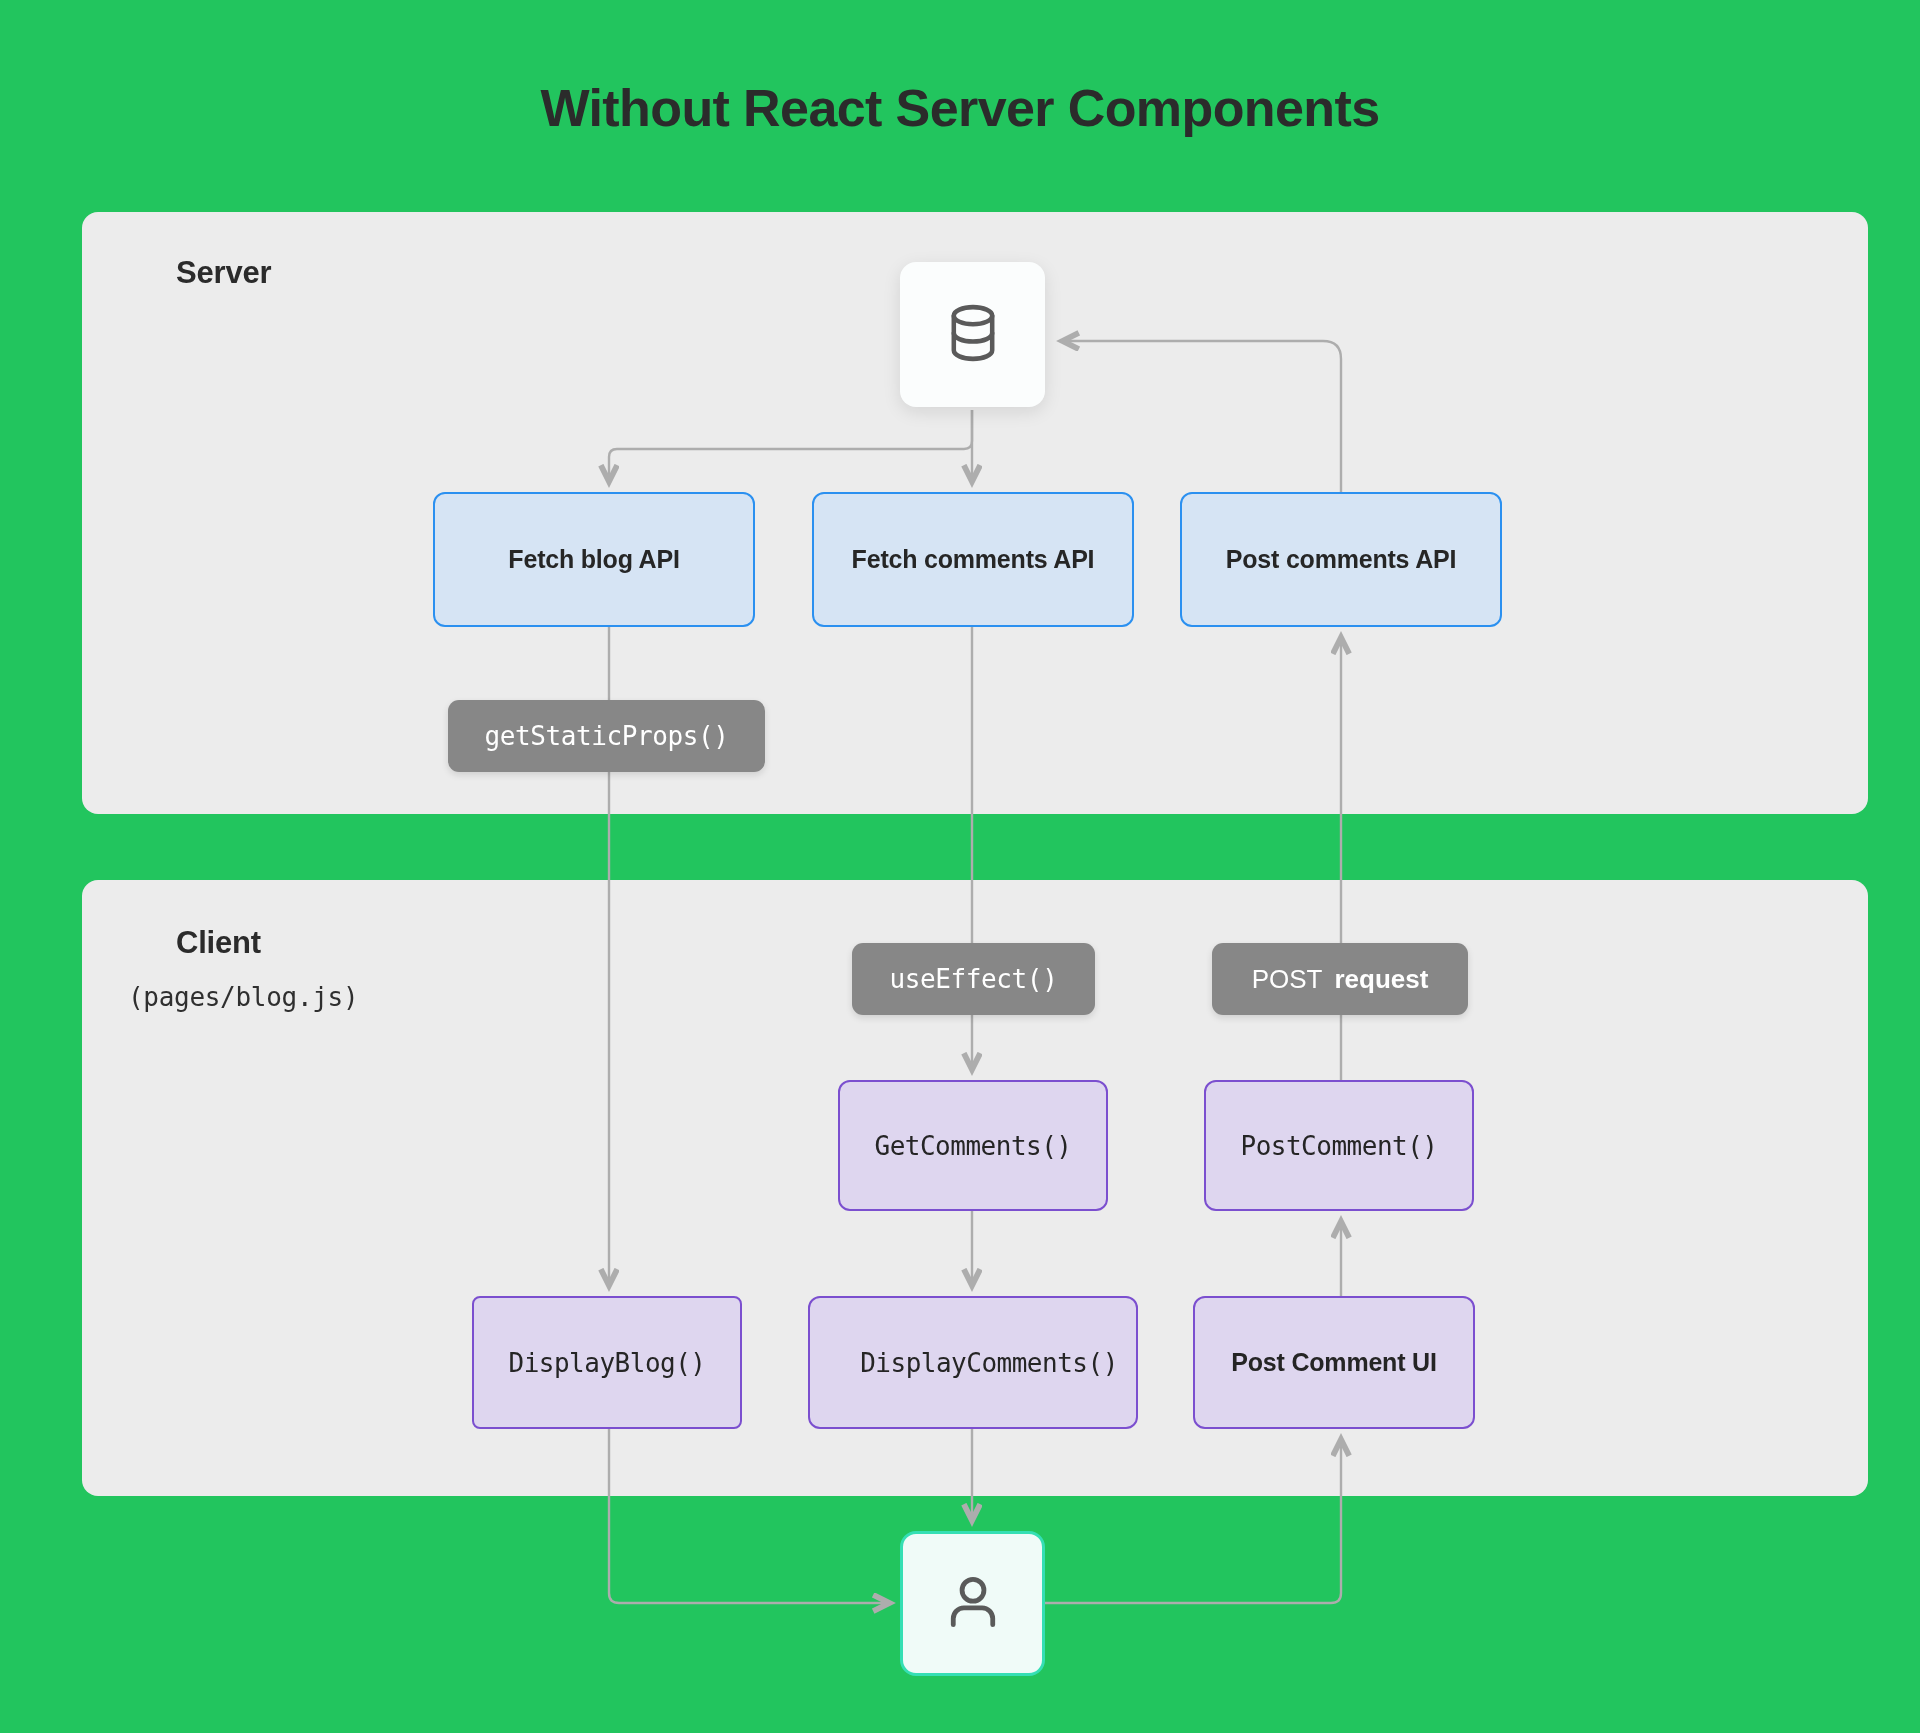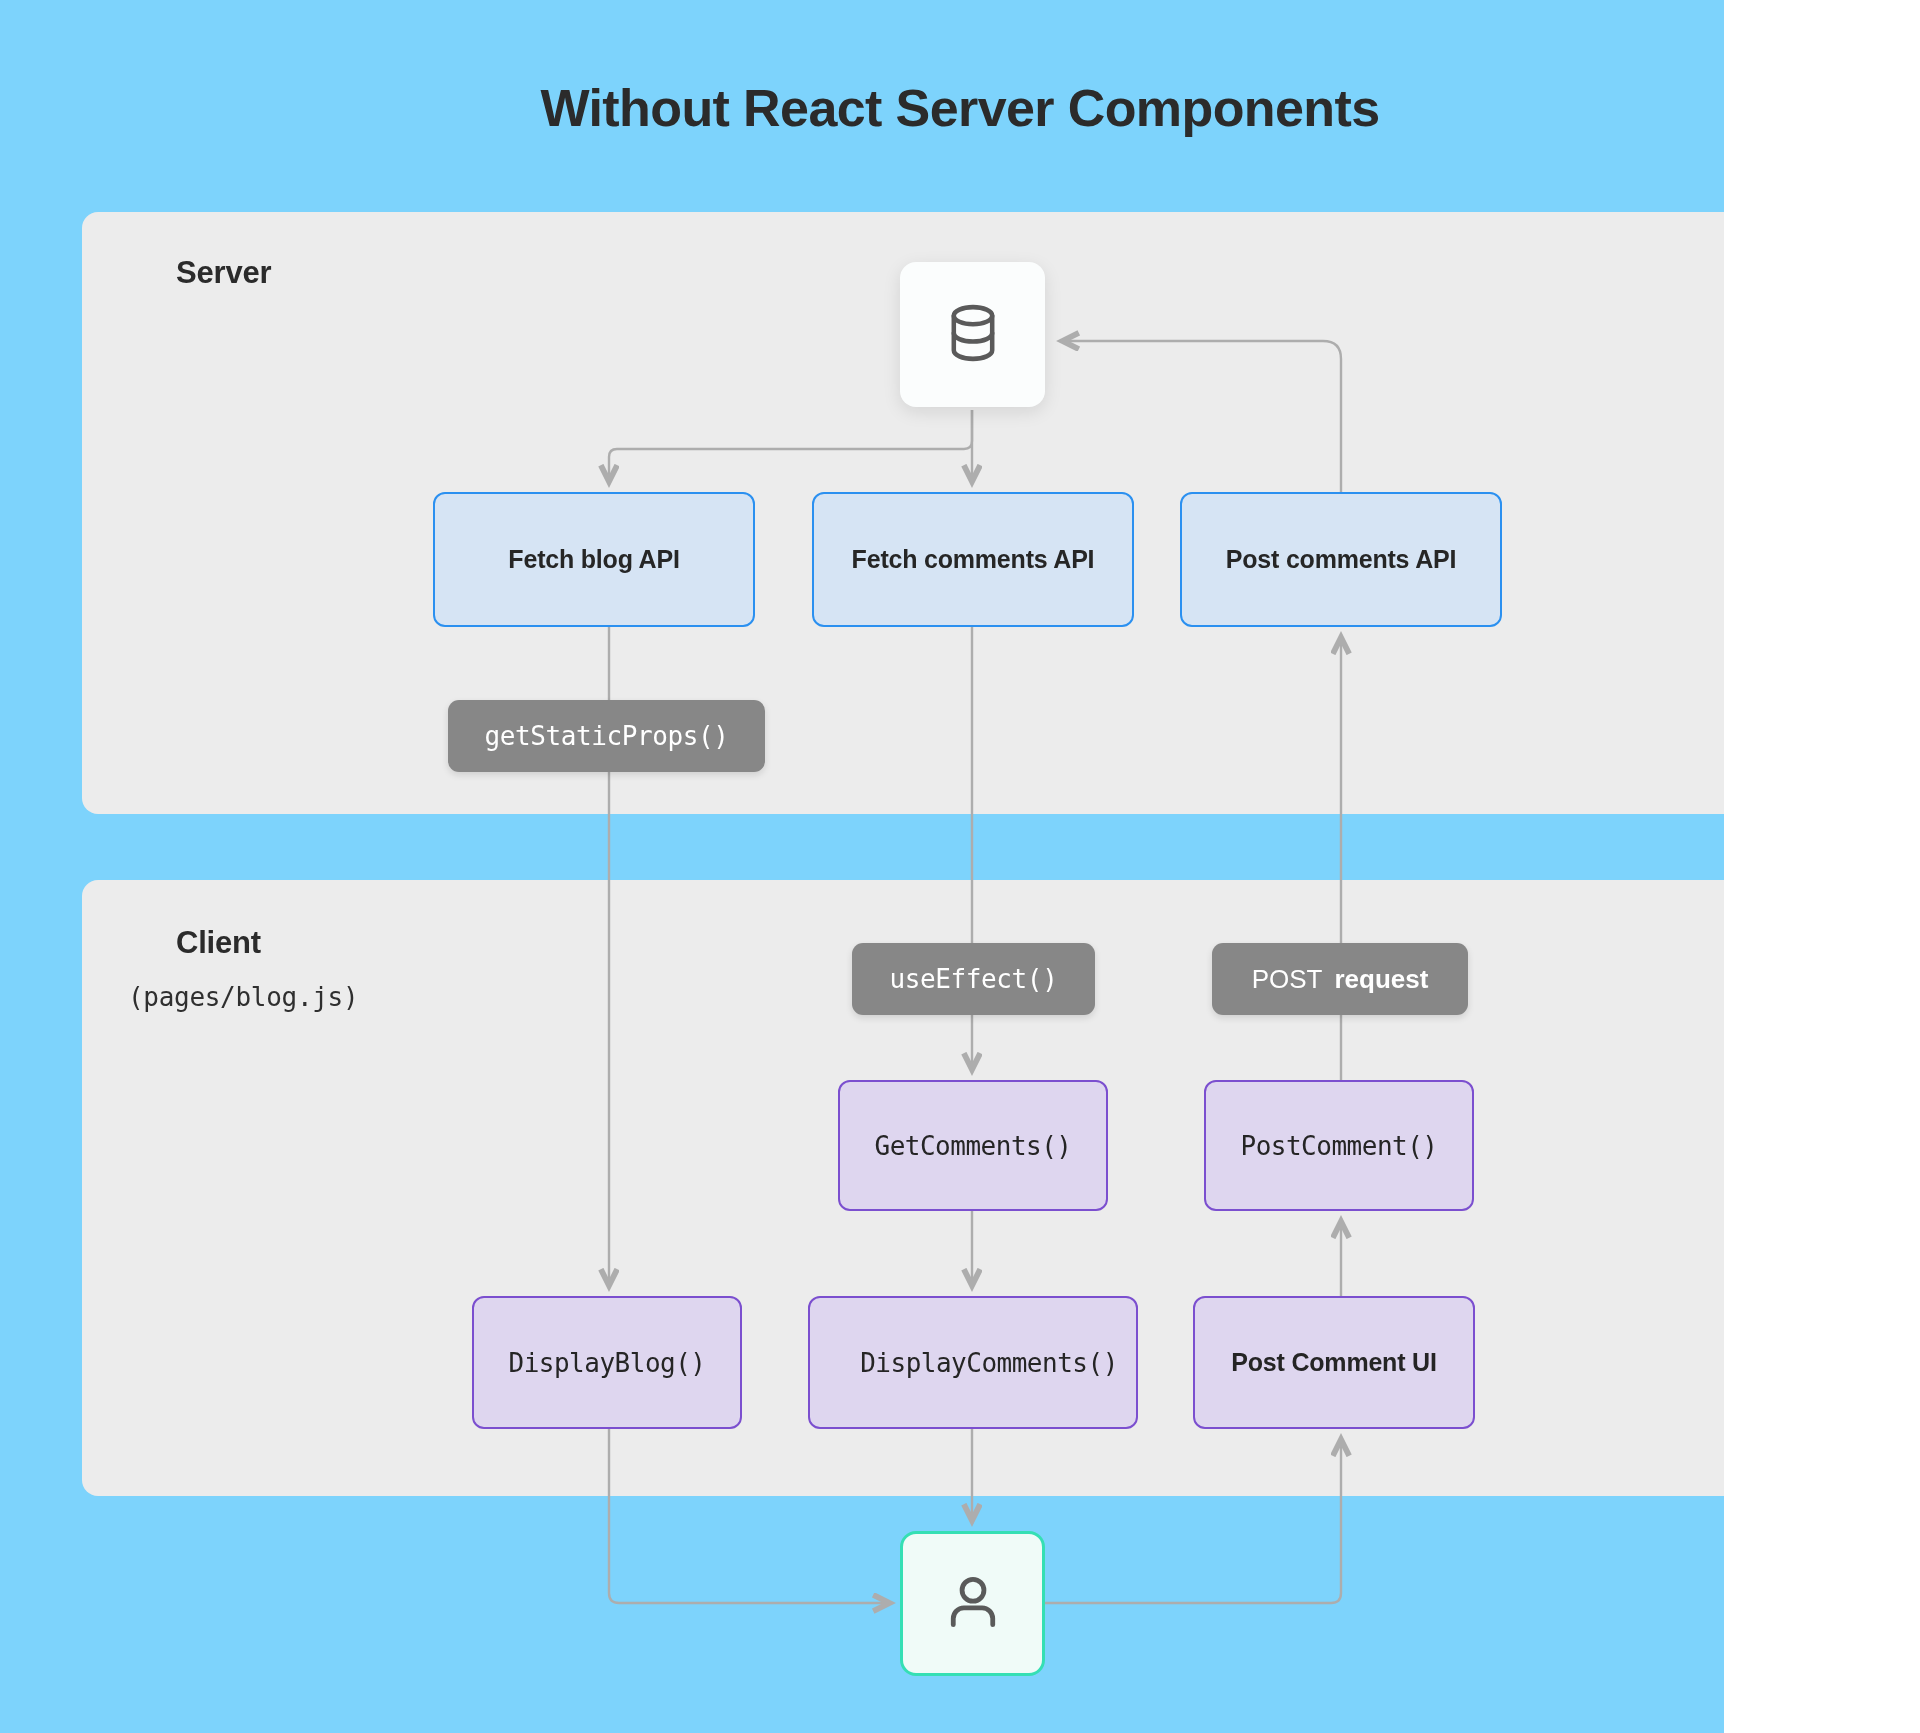--- a/index.html
+++ b/index.html
@@ -3,23 +3,23 @@
 <meta charset="utf-8">
 <style>
   * { box-sizing: border-box; }
   html, body {
     margin: 0; padding: 0;
     background: #ffffff;
     font-family: "Liberation Sans", sans-serif;
   }
   #stage {
     position: relative;
-    width: 1724px;
+    width: 1920px;
     height: 1733px;
-    background: #7dd3fc;
+    background: #22c55e;
     overflow: hidden;
   }
 
   
   #title {
     position: absolute;
     left: 0; top: 78px;
     width: 1920px;
     text-align: center;
     font-size: 52px;
@@ -143,21 +143,21 @@
   #n-fetch-comments { left: 812px;  top: 492px;  width: 322px; height: 135px; }
   #n-post-comments  { left: 1180px; top: 492px;  width: 322px; height: 135px; }
 
   #p-getstaticprops { left: 448px;  top: 700px;  width: 317px; height: 72px; }
   #p-useeffect      { left: 852px;  top: 943px;  width: 243px; height: 72px; }
   #p-postrequest    { left: 1212px; top: 943px;  width: 256px; height: 72px; }
 
   #n-getcomments    { left: 838px;  top: 1080px; width: 270px; height: 131px; }
   #n-postcomment    { left: 1204px; top: 1080px; width: 270px; height: 131px; }
 
-  #n-displayblog    { left: 472px;  top: 1296px; width: 270px; height: 133px; }
+  #n-displayblog    { left: 472px;  top: 1296px; width: 270px; height: 133px; border-radius: 8px; }
   #n-displaycomments{ left: 808px;  top: 1296px; width: 330px; height: 133px; padding-left: 32px; }
   #n-postcommentui  { left: 1193px; top: 1296px; width: 282px; height: 133px; }
 </style>
 </head>
 <body>
 
 <div id="stage">
 
   <div id="title">Without React Server Components</div>
 

